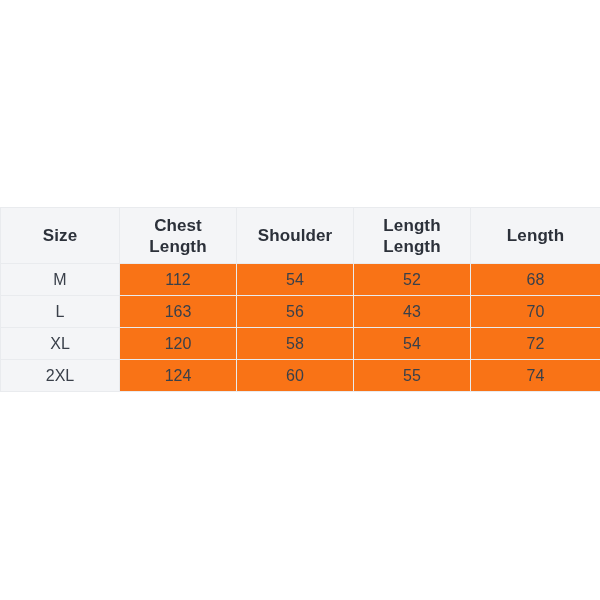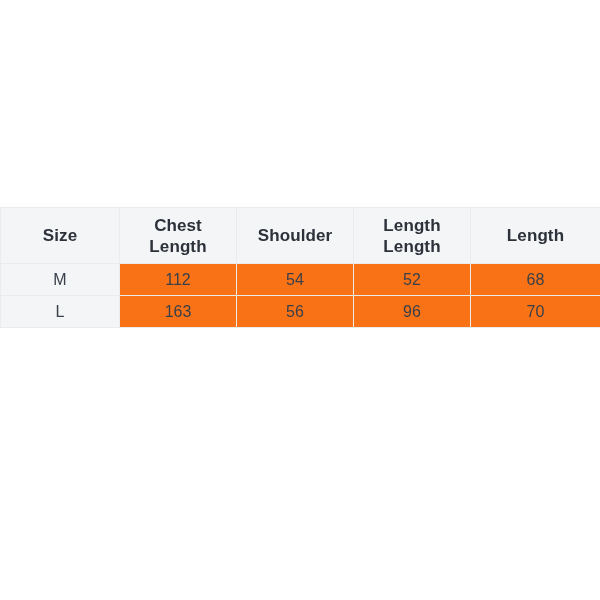--- a/index.html
+++ b/index.html
@@ -110,18 +110,32 @@
         <td class="size-cell">M</td>
         <td>112</td>
         <td>54</td>
         <td>52</td>
         <td>68</td>
       </tr>
       <tr>
         <td class="size-cell">L</td>
         <td>163</td>
         <td>56</td>
-        <td>96</td>
+        <td>43</td>
         <td>70</td>
+      </tr>
+      <tr>
+        <td class="size-cell">XL</td>
+        <td>120</td>
+        <td>58</td>
+        <td>54</td>
+        <td>72</td>
+      </tr>
+      <tr>
+        <td class="size-cell">2XL</td>
+        <td>124</td>
+        <td>60</td>
+        <td>55</td>
+        <td>74</td>
       </tr>
     </tbody>
   </table>
 </div>
 
 </body></html>

